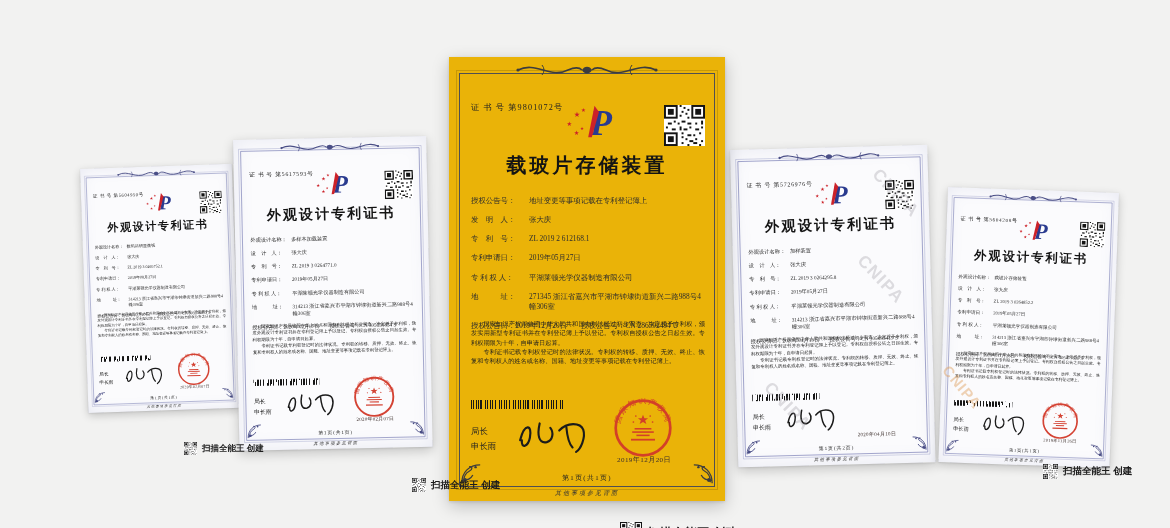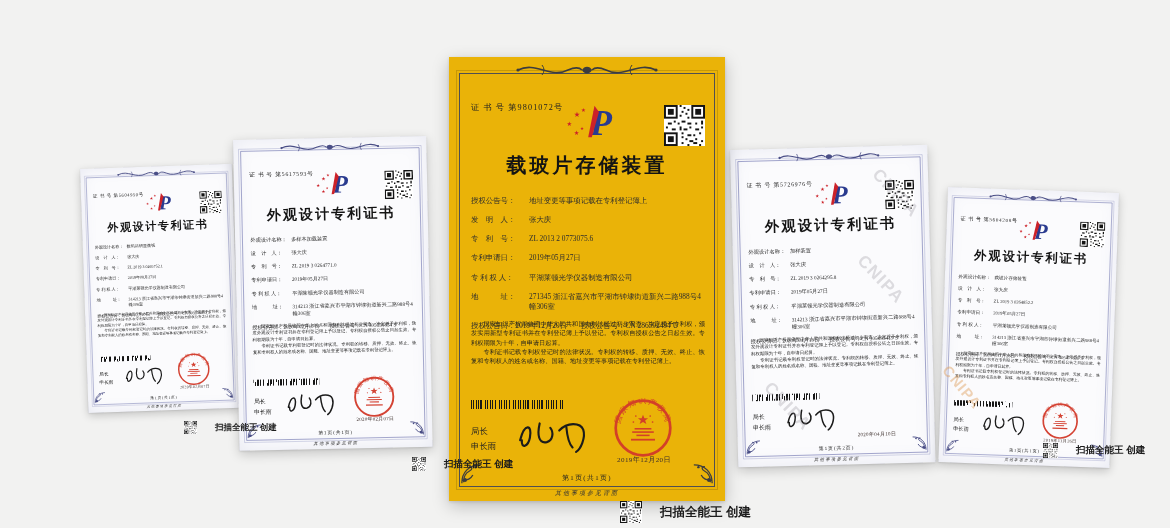--- a/index.html
+++ b/index.html
@@ -64,22 +64,22 @@
            letter-spacing:1.4px;color:#222;font-family:"Liberation Serif",serif;}
   .back-note{position:absolute;left:0;right:0;top:432px;text-align:center;font-size:6px;
              letter-spacing:2px;color:#333;font-style:italic;font-family:"Liberation Serif",serif;}
 
   .wm{position:absolute;font:700 24px "Liberation Sans",sans-serif;color:rgba(148,146,154,.30);
       transform:rotate(48deg);letter-spacing:2px;pointer-events:none;}
   .wm-a{top:52px;right:4px;} .wm-b{top:172px;right:28px;} .wm-c{bottom:70px;left:30px;}
   .cert-5 .wm-c{color:rgba(222,158,90,.45);left:-8px;bottom:108px;}
 
   
-  .scan-label{position:absolute;display:flex;align-items:center;gap:18px;z-index:9;
-              color:#1c1c1c;font-weight:700;}
+  .scan-label{position:absolute;display:flex;align-items:center;gap:5px;z-index:9;
+              color:#1c1c1c;font-weight:700;margin-top:21px;}
   .scan-label svg{flex:0 0 auto;}
   .scan-1{left:184px;top:421px;font-size:8.5px;} .scan-1 svg{width:13px;height:13px;}
   .scan-2{left:412px;top:457px;font-size:9.5px;} .scan-2 svg{width:14px;height:14px;}
   .scan-3{left:620px;top:501px;font-size:12.5px;} .scan-3 svg{width:22px;height:22px;}
   .scan-4{left:1043px;top:443px;font-size:9.5px;} .scan-4 svg{width:15px;height:15px;}
 </style>
 </head>
 <body>
 
 <svg width="0" height="0" style="position:absolute" aria-hidden="true">
@@ -434,21 +434,21 @@
         <div class="row">
           <span class="lbl">授权公告号：</span>
           <span class="val">地址变更等事项记载在专利登记簿上</span>
         </div>
         <div class="row">
           <span class="lbl">发　明　人：</span>
           <span class="val">张大庆</span>
         </div>
         <div class="row">
           <span class="lbl">专　利　号：</span>
-          <span class="val">ZL 2013 2 0773075.6</span>
+          <span class="val">ZL 2019 2 612168.1</span>
         </div>
         <div class="row">
           <span class="lbl">专利申请日：</span>
           <span class="val">2019年05月27日</span>
         </div>
         <div class="row">
           <span class="lbl">专 利 权 人：</span>
           <span class="val">平湖莱顿光学仪器制造有限公司</span>
         </div>
         <div class="row">

